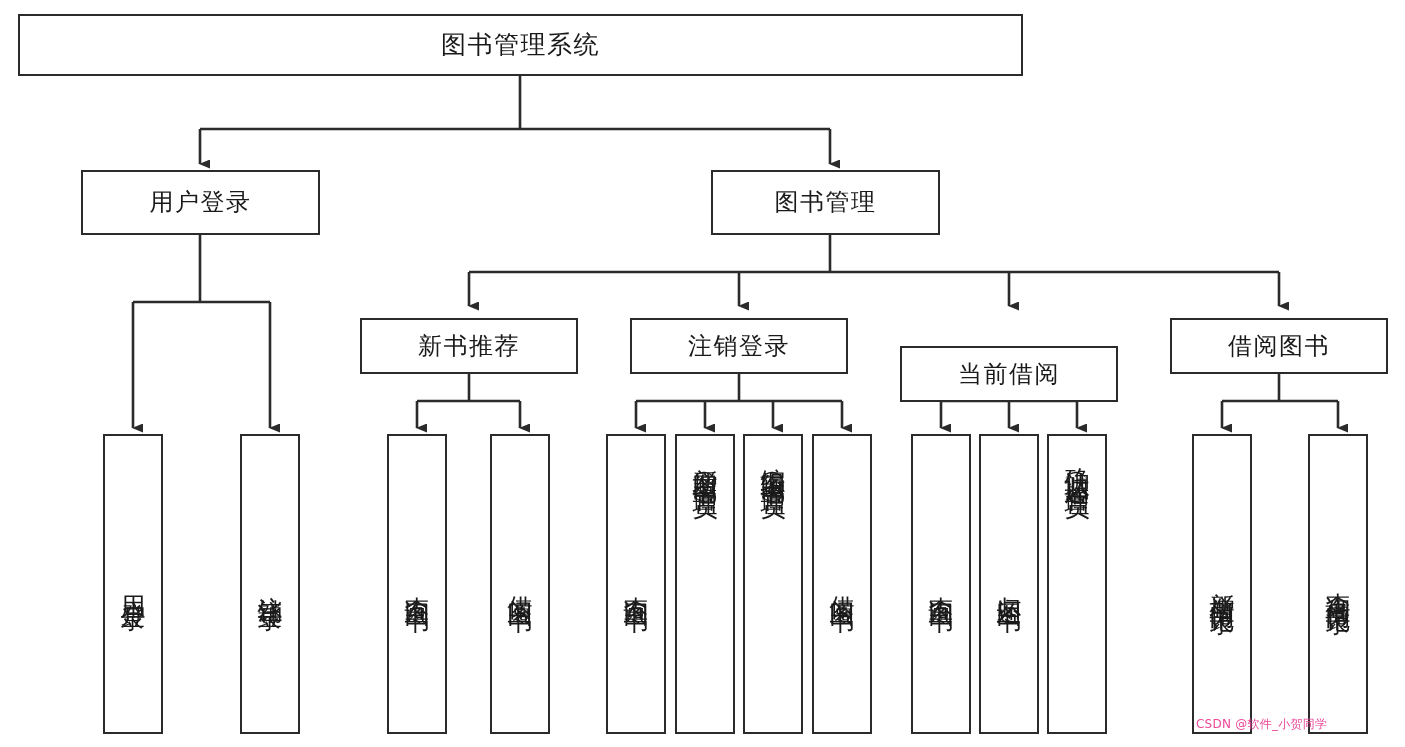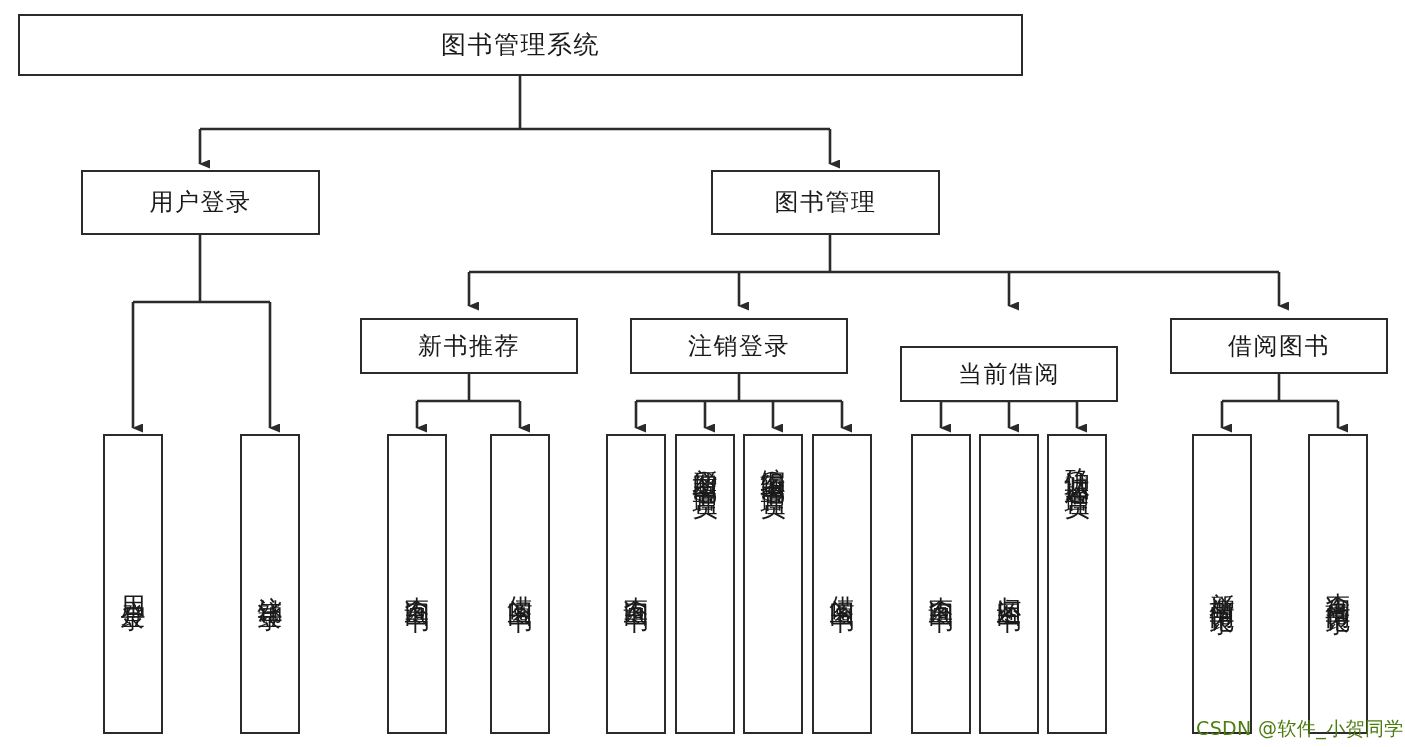--- a/index.html
+++ b/index.html
@@ -67,22 +67,22 @@
     white-space: nowrap;
     margin: 0 auto;
   }
   
   .node.level-leaf.leaf-center {
     align-items: center;
     padding-top: 0;
   }
   .watermark {
     position: absolute;
-    font-size: 19px;
-    color: #4d7c0f;
+    font-size: 12px;
+    color: #ec4899;
     letter-spacing: 0.02em;
     white-space: nowrap;
     z-index: 5;
     user-select: none;
   }
 </style>
 </head>
 <body>
 
 <div id="diagram-root">

